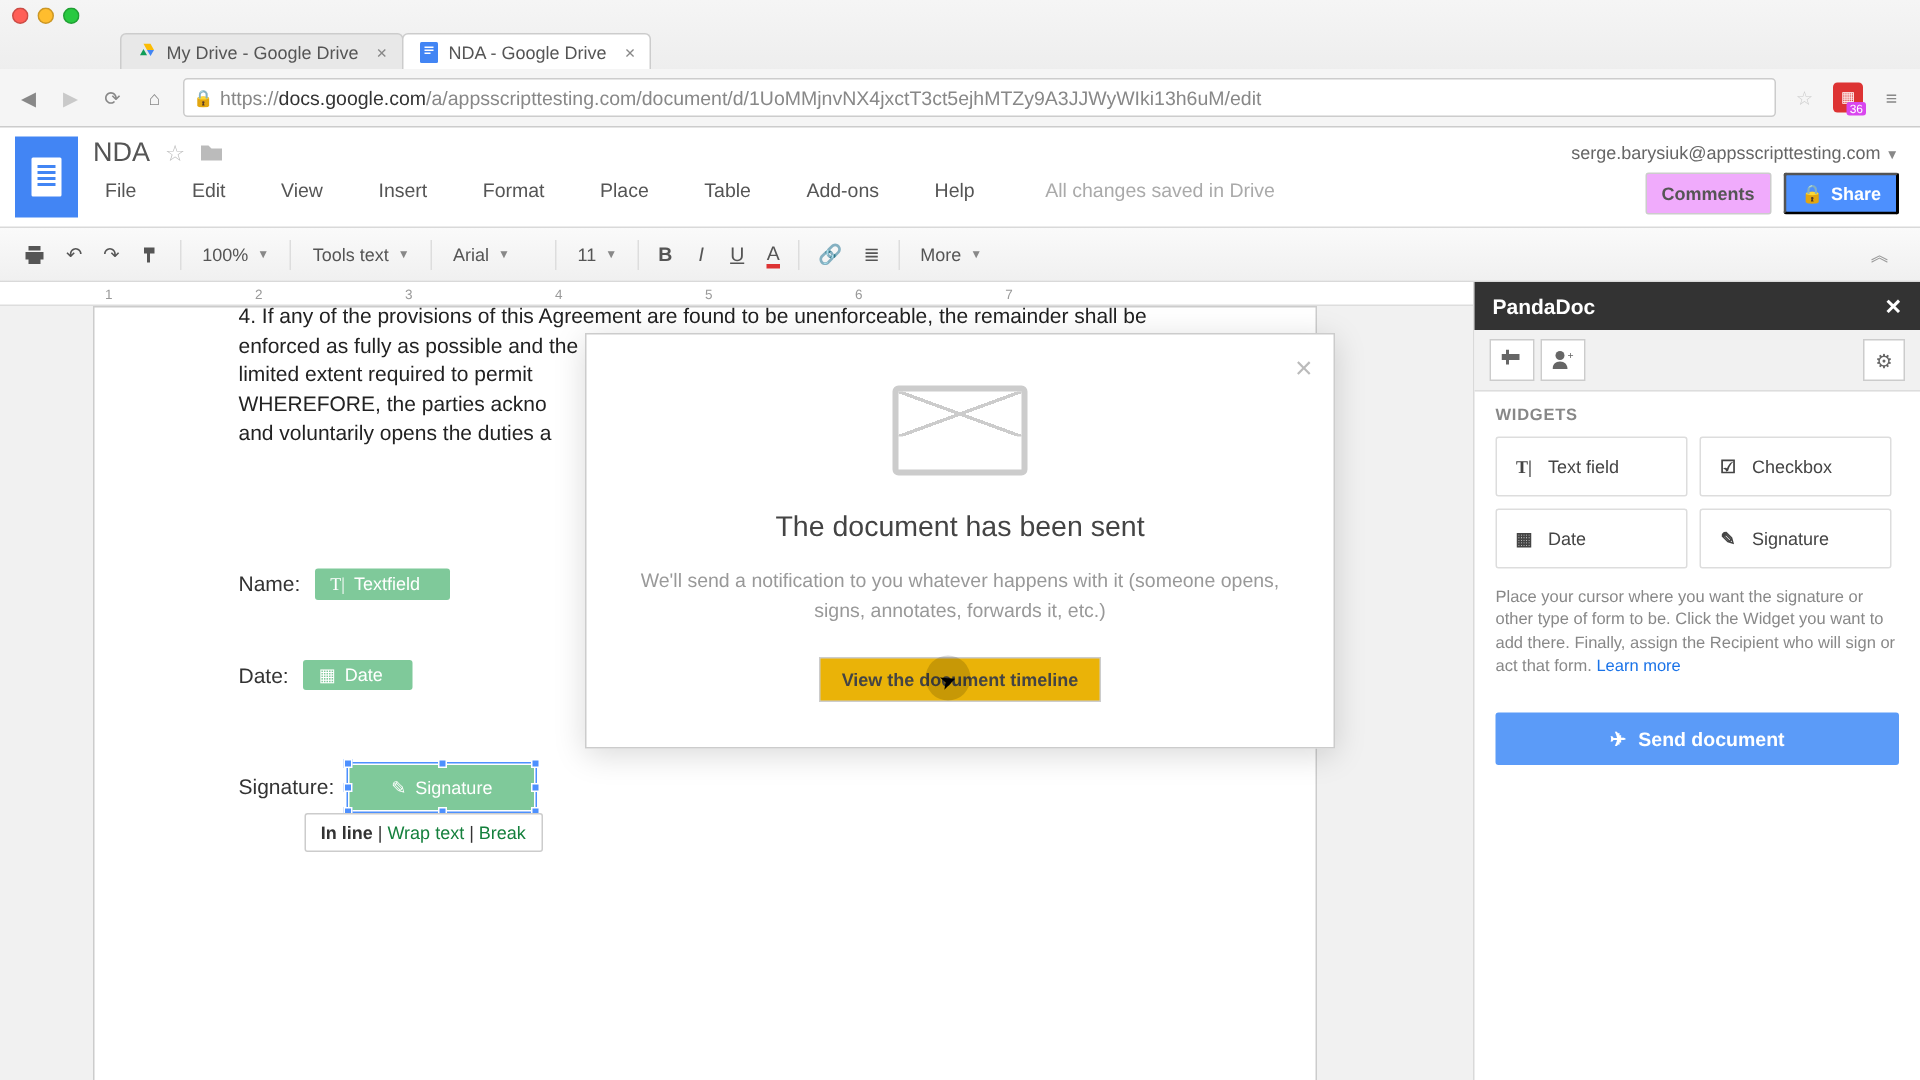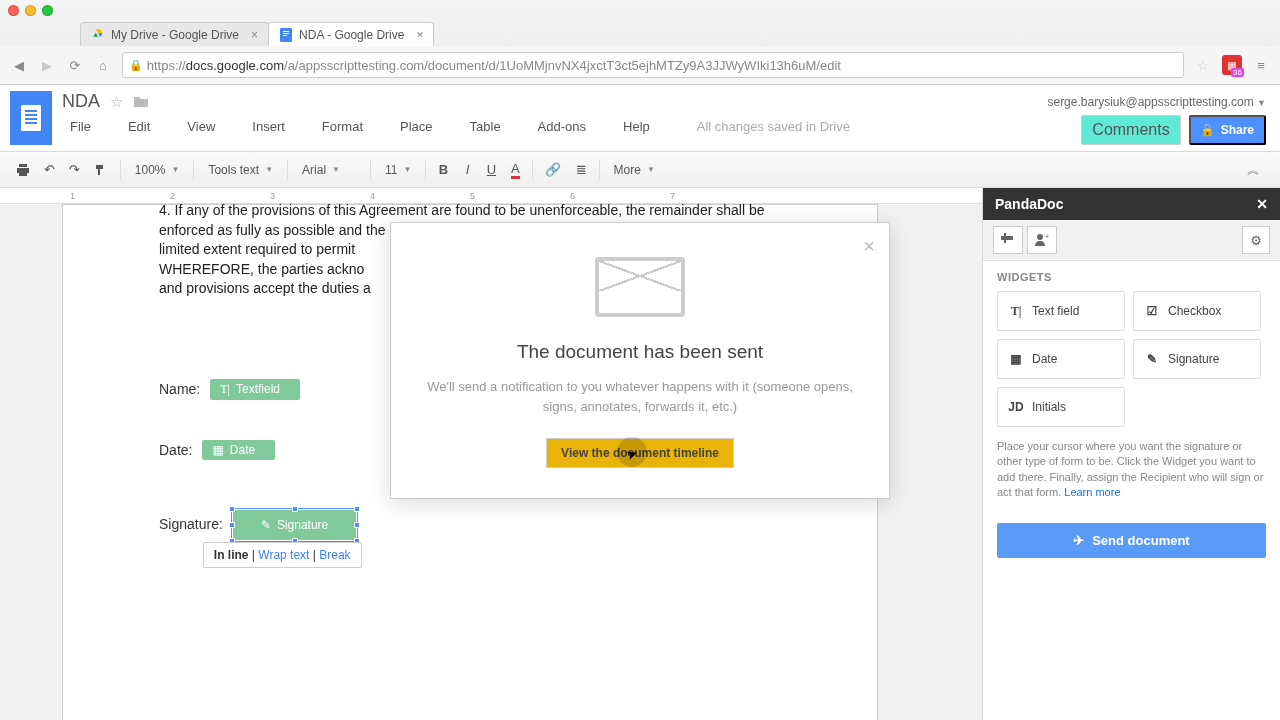--- a/index.html
+++ b/index.html
@@ -31,21 +31,21 @@
 .docs-logo-inner::after{content:"";position:absolute;top:5px;left:4px;right:4px;height:2px;background:#4285f4;box-shadow:0 4px 0 #4285f4,0 8px 0 #4285f4,0 12px 0 #4285f4;}
 .docs-title-area { flex: 1; padding-top: 6px; }
 .docs-title-row { display:flex; align-items:center; gap:10px; }
 .docs-title { font-size: 18px; color: #555; }
 .star-icon, .folder-icon { color: #bbb; font-size: 15px; }
 .menubar { display: flex; gap: 21px; margin-top: 4px; font-size: 13px; color: #555; align-items:center;}
 .menubar span { padding: 3px 8px; cursor: pointer; }
 .save-status { color: #aaa; margin-left: 10px; }
 .header-right { display:flex; align-items:center; gap:10px; padding: 10px 14px 0 0;}
 .user-email { font-size: 12px; color: #666; }
-.comments-btn { border:1px solid #ccc; background:#5eead4; padding:5px 10px; border-radius:2px; font-size:16px; color:#555; font-weight:normal;}
+.comments-btn { border:1px solid #ccc; background:#f0abfc; padding:5px 10px; border-radius:2px; font-size:12px; color:#555; font-weight:bold;}
 .share-btn { background:#4d90fe; color:#fff; padding:5px 10px; border-radius:2px; font-size:12px; display:flex; gap:5px; align-items:center; font-weight:bold;}
 
 
 .toolbar { display:flex; align-items:center; gap:2px; padding: 4px 10px; border-bottom: 1px solid #d9d9d9; background: linear-gradient(#fafafa,#f0f0f0); height: 36px;}
 .tb-btn { padding: 4px 6px; color:#555; display:flex; align-items:center; justify-content:center; min-width:22px; height:26px;}
 .tb-sep { width:1px; height:20px; background:#ddd; margin: 0 4px;}
 .tb-select { display:flex; align-items:center; gap:6px; padding:3px 8px; color:#555; font-size:12px;}
 .tb-caret { font-size:8px; color:#888;}
 .collapse-caret { margin-left: auto; margin-right: 10px; color:#999; }
 
@@ -57,21 +57,21 @@
 .doc-text { font-size: 14px; color:#222; line-height: 1.4; margin-top: -4px;}
 .form-row { display:flex; align-items:center; gap:10px; font-size:14px; margin-top: 28px;}
 .field-tag { background:#7fc99a; color:#fff; padding: 3px 10px; border-radius:2px; display:flex; align-items:center; gap:6px; font-size:12px;}
 .field-tag.wide { padding: 3px 20px 3px 10px; }
 .sig-wrapper { position:relative; }
 .sig-box { background:#7fc99a; color:#fff; padding: 8px 28px; font-size:12px; display:flex; align-items:center; gap:6px;}
 .sel-handle { position:absolute; width:6px; height:6px; background:#4d90fe; border:1px solid #fff; }
 .sig-border { position:absolute; inset:-2px; border:1px solid #4d90fe; pointer-events:none;}
 .img-toolbar { position:absolute; top: 32px; left:-30px; background:#fff; border:1px solid #ccc; border-radius:2px; padding: 5px 10px; font-size:12px; color:#333; white-space:nowrap;}
 .img-toolbar b { font-weight:bold; }
-.img-toolbar a { color:#3b82f6; }
+.img-toolbar a { color:#15803d; }
 
 
 .sidebar { width: 298px; background:#fff; border-left:1px solid #d9d9d9; display:flex; flex-direction:column;}
 .sb-header { background:#333; color:#fff; padding: 8px 12px; display:flex; align-items:center; justify-content:space-between; font-size:14px; font-weight:bold;}
 .sb-close { color:#fff; font-size:14px;}
 .sb-tabs { background:#f1f1f1; padding: 6px 10px; display:flex; align-items:center; border-bottom:1px solid #ddd;}
 .sb-tab-btn { width:30px; height:28px; background:#fff; border:1px solid #ccc; display:flex; align-items:center; justify-content:center; color:#666; margin-right:4px;}
 .sb-gear { margin-left:auto; width:28px; height:28px; border:1px solid #ccc; background:#fff; display:flex; align-items:center; justify-content:center; color:#666;}
 .sb-section-title { font-size:11px; color:#888; letter-spacing:0.5px; padding: 10px 14px 8px; font-weight:bold;}
 .widget-grid { display:flex; flex-wrap:wrap; gap:8px; padding: 0 14px;}
@@ -254,21 +254,21 @@
       <span>3</span>
       <span>4</span>
       <span>5</span>
       <span>6</span>
       <span>7</span>
     </div>
     <div class="page">
       <div class="doc-text">
         <span>4. If any of the provisions of this Agreement are found to be unenforceable, the remainder shall be enforced as fully as possible and the unenforceable provision(s) shall be deemed modified to the limited extent required to permit</span><br>
         <span>WHEREFORE, the parties ackno</span><br>
-        <span>and provisions accept the duties a</span>
+        <span>and voluntarily opens the duties a</span>
       </div>
       <div class="form-row" style="margin-top:80px">
         <span>Name:</span>
         <span class="field-tag wide">
           <span style="font-family:serif">T|</span>
           <span>Textfield</span>
         </span>
       </div>
       <div class="form-row" style="margin-top:40px">
         <span>Date:</span>
@@ -334,24 +334,20 @@
         <span>Checkbox</span>
       </div>
       <div class="widget-btn">
         <span class="widget-icon">▦</span>
         <span>Date</span>
       </div>
       <div class="widget-btn">
         <span class="widget-icon">✎</span>
         <span>Signature</span>
       </div>
-      <div class="widget-btn">
-        <span class="widget-icon">JD</span>
-        <span>Initials</span>
-      </div>
     </div>
     <div class="sb-help">
       <span>Place your cursor where you want the signature or other type of form to be. Click the Widget you want to add there. Finally, assign the Recipient who will sign or act that form.</span>
       <a>Learn more</a>
     </div>
     <div class="send-btn">
       <span>✈</span>
       <span>Send document</span>
     </div>
   </div>

